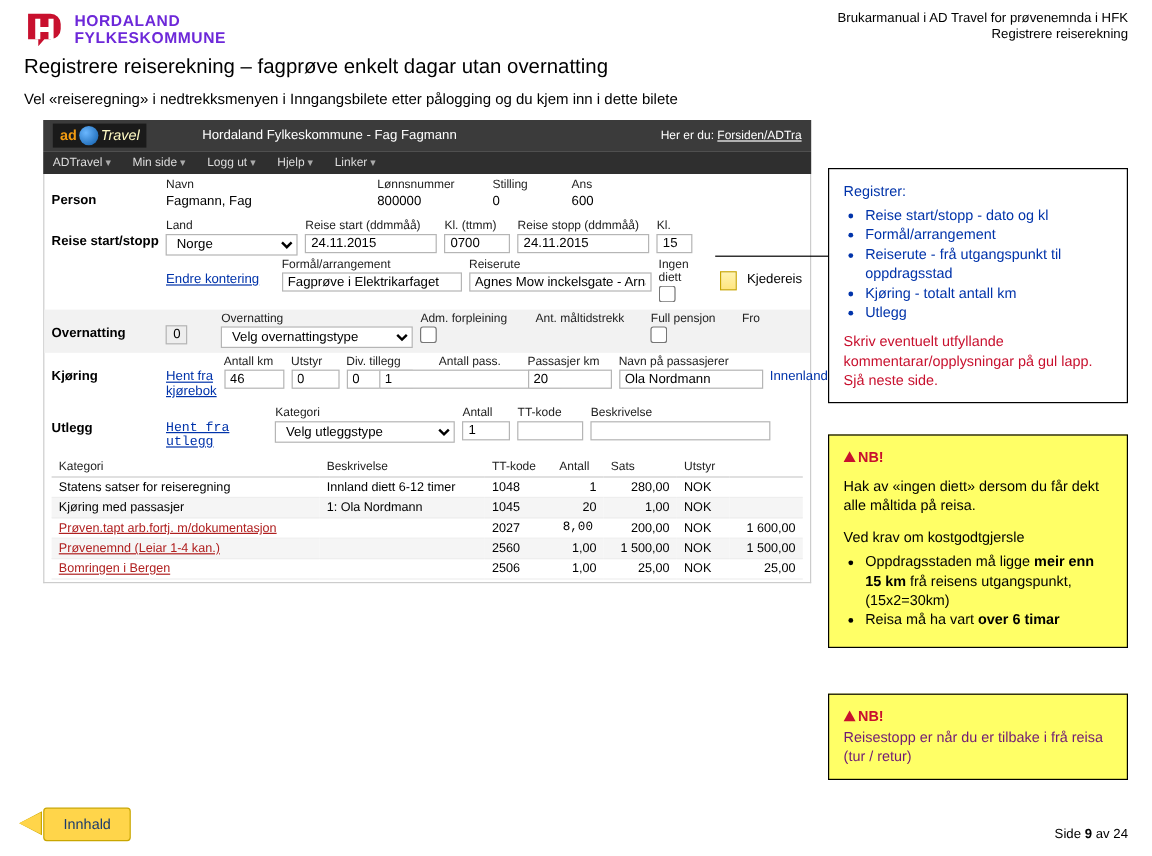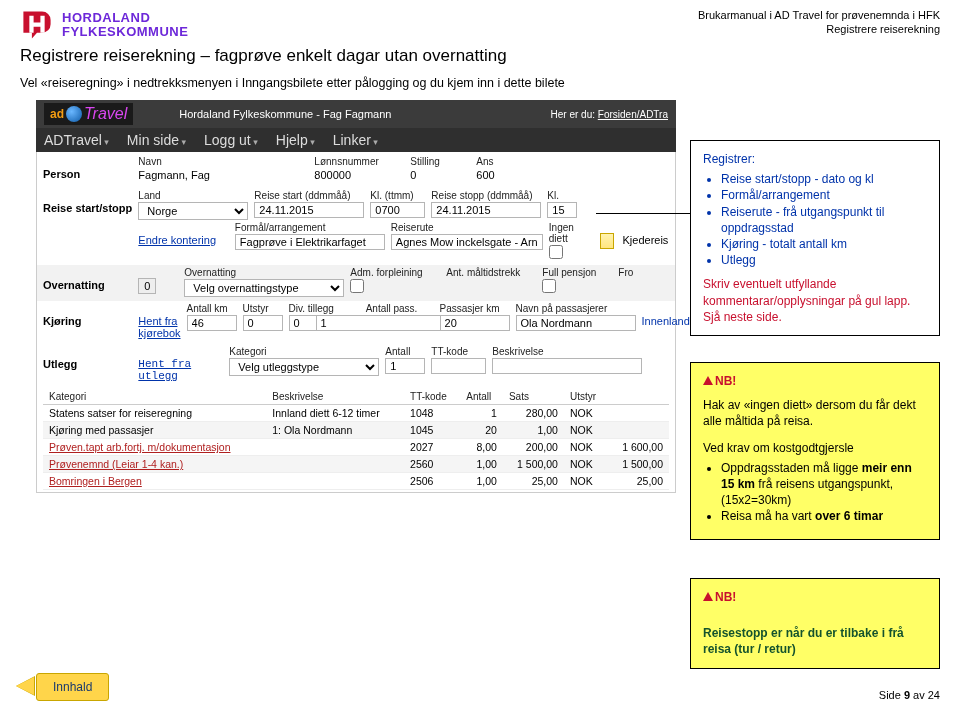--- a/index.html
+++ b/index.html
@@ -11,26 +11,26 @@
   .logo-mark svg { width: 34px; height: 34px; }
   .logo-text { font-size: 13px; font-weight: bold; color: #6d28d9; letter-spacing: 0.5px; line-height: 1.1; }
   .header-right { text-align: right; font-size: 11px; line-height: 1.3; }
   
   .title-line { font-size: 17px; font-weight: normal; padding: 4px 20px 6px 20px; }
   .sub-line { font-size: 12.5px; padding: 4px 20px 10px 20px; }
   
   .screenshot-area { position: relative; margin: 0 20px 0 36px; width: 640px; }
   
   .ss-header { background: #3b3b3b; color: #fff; font-size: 11px; padding: 3px 8px; display: flex; align-items: center; gap: 6px; text-align: center; }
-  .ss-nav { background: #2f2f2f; color: #ddd; font-size: 14px; padding: 4px 8px; display: flex; gap: 18px; }
+  .ss-nav { background: #2f2f2f; color: #ddd; font-size: 10px; padding: 4px 8px; display: flex; gap: 18px; }
   .ss-nav span::after { content: " ▾"; font-size: 9px; color: #aaa; }
   .ad-travel-logo { background: #1a1a1a; padding: 2px 6px; display: inline-flex; align-items: center; }
   .ad-travel-logo .ad { color: #f39c12; font-weight: bold; font-size: 12px; }
   .ad-travel-logo .globe { display:inline-block; width:16px; height:16px; border-radius:50%; background: radial-gradient(circle at 35% 35%, #6ab7ff, #0d5aa7); margin:0 2px; }
-  .ad-travel-logo .travel { color: #d946ef; font-size: 16px; font-style: italic; }
+  .ad-travel-logo .travel { color: #fef9c3; font-size: 12px; font-style: italic; }
   
   .form-body { background: #fff; border: 1px solid #ccc; border-top: none; padding: 4px 6px 2px 6px; }
   .section { margin-bottom: 4px; }
   .section-label { font-weight: bold; font-size: 11px; width: 92px; display: inline-block; vertical-align: top; padding-top: 12px; }
   .fields-row { display: inline-block; width: calc(100% - 96px); vertical-align: top; }
   .field-group { display: flex; gap: 6px; margin-bottom: 2px; }
   .field { display: flex; flex-direction: column; }
   .field-lbl { font-size: 10px; color: #222; margin-bottom: 1px; }
   .field-val { font-size: 11px; background: #fff; border: 1px solid #b5b5b5; padding: 1px 4px; min-height: 16px; display: inline-block; }
   .field-val.ro { border: none; background: transparent; padding: 1px 0; }
@@ -305,21 +305,21 @@
             <td>1045</td>
             <td style="text-align:right;">20</td>
             <td style="text-align:right;">1,00</td>
             <td>NOK</td>
             <td style="text-align:right;"></td>
           </tr>
           <tr>
             <td><span class="link-red">Prøven.tapt arb.fortj. m/dokumentasjon</span></td>
             <td></td>
             <td>2027</td>
-            <td style="text-align:right;">8,00</td>
+            <td style="text-align:center;font-family:Liberation Mono, monospace;">8,00</td>
             <td style="text-align:right;">200,00</td>
             <td>NOK</td>
             <td style="text-align:right;">1 600,00</td>
           </tr>
           <tr>
             <td><span class="link-red">Prøvenemnd (Leiar 1-4 kan.)</span></td>
             <td></td>
             <td>2560</td>
             <td style="text-align:right;">1,00</td>
             <td style="text-align:right;">1 500,00</td>
@@ -359,21 +359,21 @@
   <div style="margin-top:8px;">Hak av «ingen diett» dersom du får dekt alle måltida på reisa.</div>
   <div style="margin-top:10px;">Ved krav om kostgodtgjersle</div>
   <ul id="nb1-list">
       <li>Oppdragsstaden må ligge <b>meir enn 15 km</b> frå reisens utgangspunkt, (15x2=30km)</li>
       <li>Reisa må ha vart <b>over 6 timar</b></li>
     </ul>
 </div>
 
 <div class="callout callout-yellow" style="top:578px; left:690px; width:250px;">
   <div><span class="nb-tri"></span><span class="nb-mark" style="font-weight:bold;">NB!</span></div>
-  <div style="margin-top:20px; color:#14532d;font-weight:bold;">Reisestopp er når du er tilbake i frå reisa (tur / retur)</div>
+  <div style="margin-top:1px; color:#701a75;">Reisestopp er når du er tilbake i frå reisa (tur / retur)</div>
 </div>
 
 <div class="footer">
   <div style="position:relative;">
     <span class="innhald-arrow"></span>
     <button class="innhald-btn">Innhald</button>
   </div>
   <div class="page-num">
     <span>Side </span><b>9</b><span> av </span><span>24</span>
   </div>

